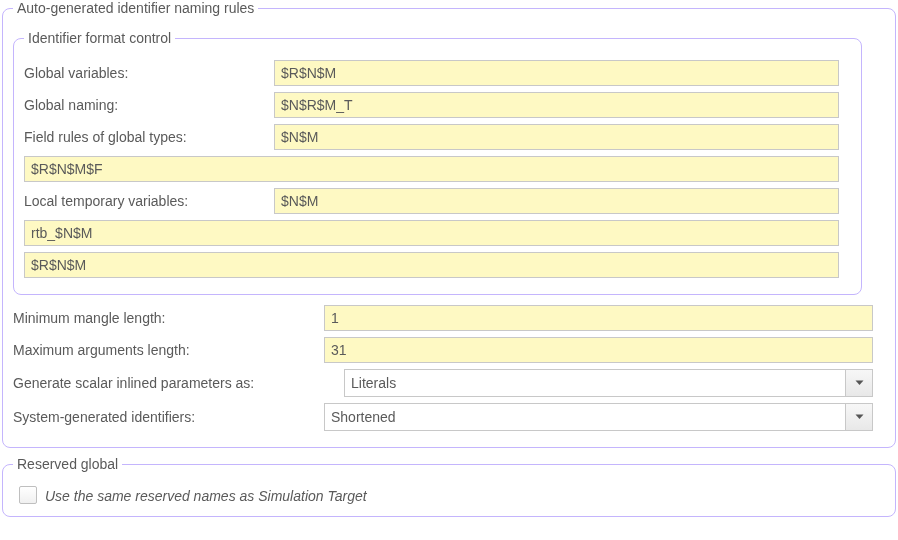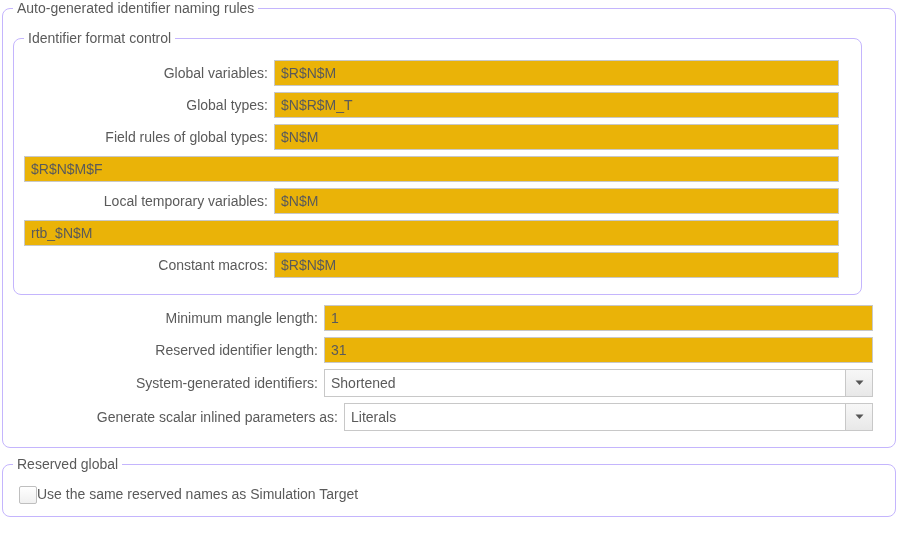--- a/index.html
+++ b/index.html
@@ -27,34 +27,33 @@
   .row {
     display: flex;
     align-items: center;
     margin: 6px 0;
     gap: 6px;
   }
   .row label.lbl {
     flex: 0 0 auto;
     color: #5a5a5a;
     white-space: nowrap;
-    text-align: right;
   }
   .format-row label.lbl { width: 244px; }
   .opt-row label.lbl { width: 305px; }
   .opt-row.wide label.lbl { width: 325px; }
   .row input[type=text] {
     flex: 1 1 auto;
     height: 26px;
     padding: 2px 6px;
     border: 1px solid #c8c8c8;
     font-family: Arial, Helvetica, sans-serif;
     font-size: 14px;
     color: #5a5a5a;
-    background: #eab308;
+    background: #fef9c3;
   }
   .select-wrap {
     flex: 1 1 auto;
     display: flex;
     height: 28px;
   }
   .select-wrap .sel-text {
     flex: 1 1 auto;
     border: 1px solid #c8c8c8;
     border-right: none;
@@ -70,22 +69,24 @@
     background: linear-gradient(#f7f7f7, #e8e8e8);
     display: flex;
     align-items: center;
     justify-content: center;
     cursor: pointer;
   }
   .select-wrap .sel-btn svg { width: 9px; height: 6px; }
   .reserved { margin: 0 2px; }
   .cb-row {
     display: flex;
-    align-items: flex-start;
+    align-items: flex-end;
+    gap: 8px;
     padding: 6px 6px 2px 6px;
+    font-style: italic;
   }
   .cb {
     width: 18px; height: 18px;
     border: 1px solid #bfbfbf;
     background: linear-gradient(#fff,#f0f0f0);
     border-radius: 2px;
     cursor: pointer;
   }
 </style>
 </head>
@@ -96,21 +97,21 @@
 
   <fieldset class="inner">
     <legend>Identifier format control</legend>
 
     <div class="row format-row">
       <label class="lbl">Global variables:</label>
       <input type="text" value="$R$N$M" style="">
     </div>
 
     <div class="row format-row">
-      <label class="lbl">Global types:</label>
+      <label class="lbl">Global naming:</label>
       <input type="text" value="$N$R$M_T" style="">
     </div>
 
     <div class="row format-row">
       <label class="lbl">Field rules of global types:</label>
       <input type="text" value="$N$M" style="">
     </div>
 
     <div class="row format-row">
       <input type="text" value="$R$N$M$F" style="">
@@ -120,51 +121,50 @@
     <div class="row format-row">
       <label class="lbl">Local temporary variables:</label>
       <input type="text" value="$N$M" style="">
     </div>
 
     <div class="row format-row">
       <input type="text" value="rtb_$N$M" style="">
     </div>
 
     <div class="row format-row">
-      <label class="lbl">Constant macros:</label>
       <input type="text" value="$R$N$M" style="">
     </div>
   </fieldset>
 
   <div class="row opt-row">
     <label class="lbl">Minimum mangle length:</label>
     <input type="text" value="1" style="">
   </div>
 
   <div class="row opt-row">
-    <label class="lbl">Reserved identifier length:</label>
+    <label class="lbl">Maximum arguments length:</label>
     <input type="text" value="31" style="">
   </div>
 
-  <div class="row opt-row">
-    <label class="lbl">System-generated identifiers:</label>
+  <div class="row opt-row wide">
+    <label class="lbl">Generate scalar inlined parameters as:</label>
     <div class="select-wrap">
-      <div class="sel-text">Shortened</div>
+      <div class="sel-text">Literals</div>
       <div class="sel-btn">
         <svg viewBox="0 0 9 6">
             <path d="M0.5 0.5 L4.5 5 L8.5 0.5 Z" fill="#555"></path>
           </svg>
       </div>
     </div>
   </div>
 
-  <div class="row opt-row wide">
-    <label class="lbl">Generate scalar inlined parameters as:</label>
+  <div class="row opt-row">
+    <label class="lbl">System-generated identifiers:</label>
     <div class="select-wrap">
-      <div class="sel-text">Literals</div>
+      <div class="sel-text">Shortened</div>
       <div class="sel-btn">
         <svg viewBox="0 0 9 6">
             <path d="M0.5 0.5 L4.5 5 L8.5 0.5 Z" fill="#555"></path>
           </svg>
       </div>
     </div>
   </div>
 </fieldset>
 
 <fieldset class="reserved">

